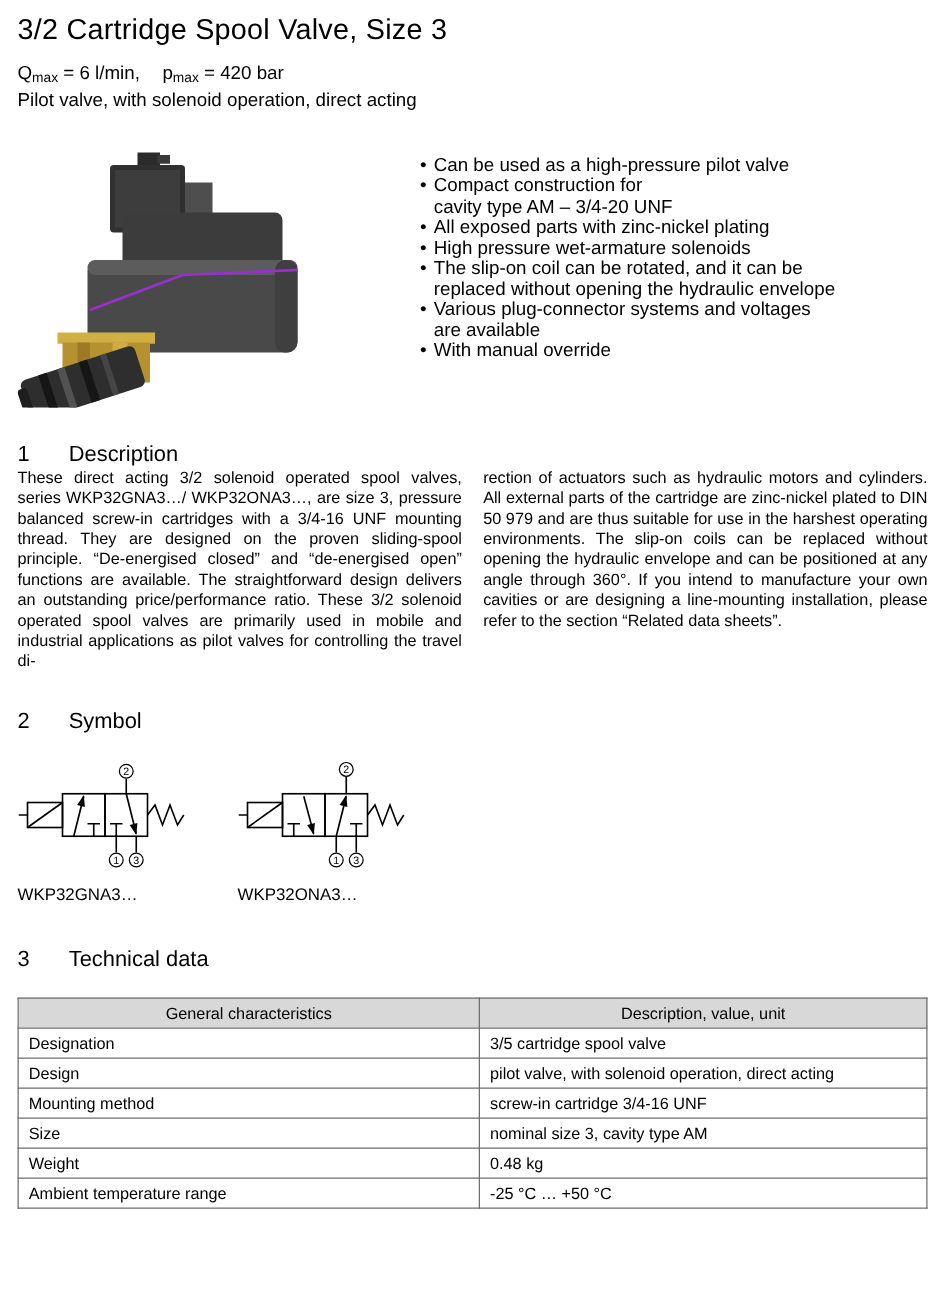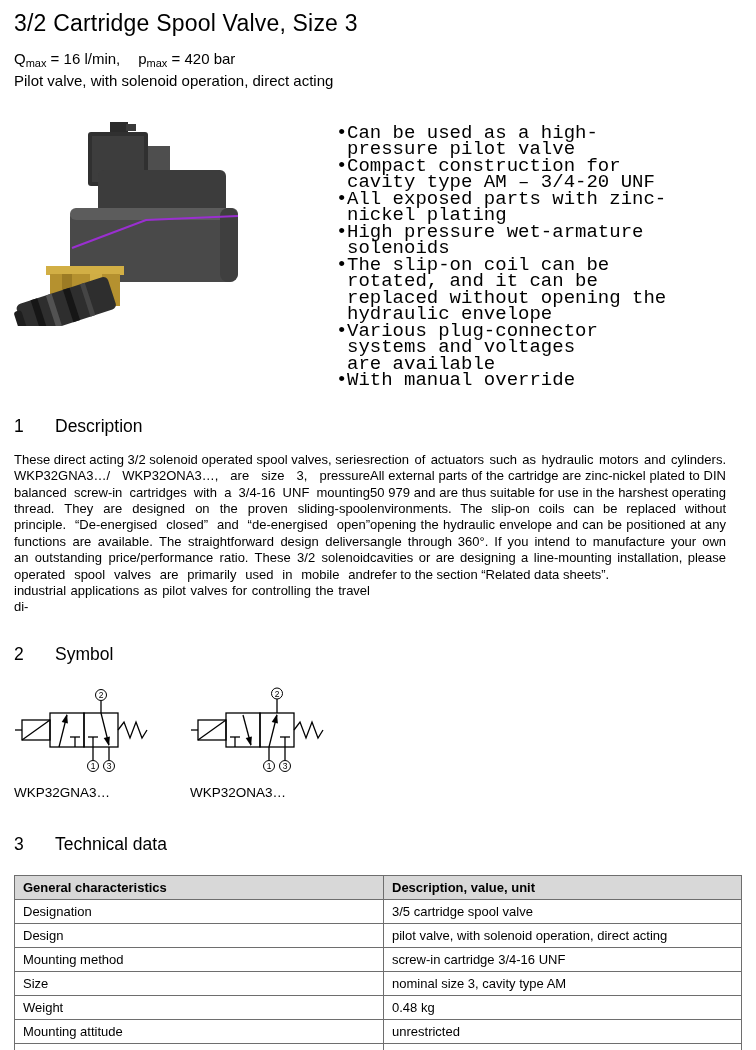--- a/index.html
+++ b/index.html
@@ -14,56 +14,56 @@
   h1.title { font-size:23px; font-weight:400; letter-spacing:0.2px; margin-top:2px; }
 
   .spec-line { font-size:15px; margin-top:13px; line-height:18px; }
   .spec-line sub { font-size:11px; vertical-align:-0.25em; }
   .spec-gap { display:inline-block; width:18px; }
   .subtitle { font-size:15px; line-height:18px; }
 
   .intro { display:flex; margin-top:30px; }
   .photo-wrap { width:226px; height:206px; flex:none; }
   ul.features { list-style:none; margin-left:96px; width:344px; padding-top:5px; }
-  ul.features li { display:flex; font-size:19px; line-height:16.5px;font-family:Liberation Mono, monospace; }
+  ul.features li { display:flex; font-size:15px; line-height:16.5px; }
   ul.features li::before { content:"\2022"; width:11px; flex:none; }
   .li-text { white-space:pre-line; }
 
   .sec-heading { display:flex; font-size:17.5px; font-weight:400; line-height:22px; }
   .sec-num { width:41px; flex:none; }
 
   .sec-description { margin-top:26px; }
-  .two-col { display:flex; margin-top:15px; }
+  .two-col { display:flex; gap:17px; }
   .two-col p { width:356px; font-size:13px; line-height:16.4px; text-align:justify; }
 
   .sec-symbol { margin-top:27px; }
   .symbols { display:flex; margin-top:22px; }
   figure { margin:0; }
   figure + figure { margin-left:26px; }
   figcaption { font-size:13.5px; margin-top:4px; }
   .symbol-svg text { font-family:"Liberation Sans", sans-serif; }
 
   .sec-technical { margin-top:33px; }
   table.tech { width:728px; border-collapse:collapse; margin-top:20px; font-size:13px; table-layout:fixed; }
   table.tech th, table.tech td {
     border:1px solid var(--table_border, #6e6e6e);
     height:24px; padding:2px 8px; text-align:left; vertical-align:middle;
   }
-  table.tech th { background:var(--table_header_bg, #d8d8d8); font-weight:700; }
+  table.tech th { background:var(--table_header_bg, #d8d8d8); font-weight:400;text-align:center; }
   table.tech td { font-weight:400; }
   col.c1 { width:369px; }
 </style>
 </head>
 <body>
 
 <div class="page">
 
   <header>
     <h1 class="title">3/2 Cartridge Spool Valve, Size 3</h1>
-    <div class="spec-line"><span><span>Q</span><sub>max</sub><span> = 16 l/min,</span></span><span class="spec-gap"></span><span><span>p</span><sub>max</sub><span> = 420 bar</span></span></div>
+    <div class="spec-line"><span><span>Q</span><sub>max</sub><span> = 6 l/min,</span></span><span class="spec-gap"></span><span><span>p</span><sub>max</sub><span> = 420 bar</span></span></div>
     <div class="subtitle">Pilot valve, with solenoid operation, direct acting</div>
   </header>
 
   <section class="intro">
     <div class="photo-wrap">
       <svg viewBox="0 0 226 206" width="226" height="206" role="img">
         <g>
           <rect x="96" y="2" width="18" height="11" fill="#2b2b2b"></rect>
           <rect x="112" y="4" width="10" height="7" fill="#3a3a3a"></rect>
           <rect x="74" y="12" width="60" height="54" rx="3" fill="#303030"></rect>
@@ -243,24 +243,20 @@
         </tr>
         <tr>
           <td>Size</td>
           <td>nominal size 3, cavity type AM</td>
         </tr>
         <tr>
           <td>Weight</td>
           <td>0.48 kg</td>
         </tr>
         <tr>
-          <td>Mounting attitude</td>
-          <td>unrestricted</td>
-        </tr>
-        <tr>
           <td>Ambient temperature range</td>
           <td>-25 °C … +50 °C</td>
         </tr>
       </tbody>
     </table>
   </section>
 
 </div>
 
 </body></html>

